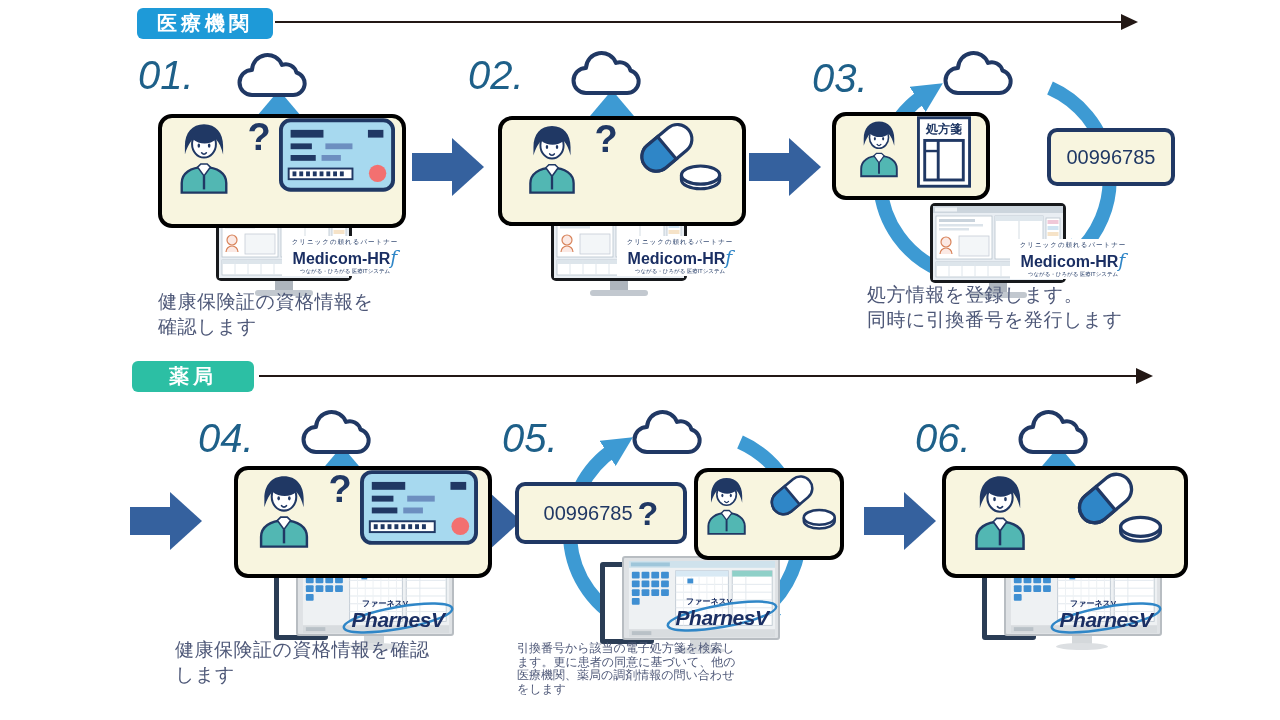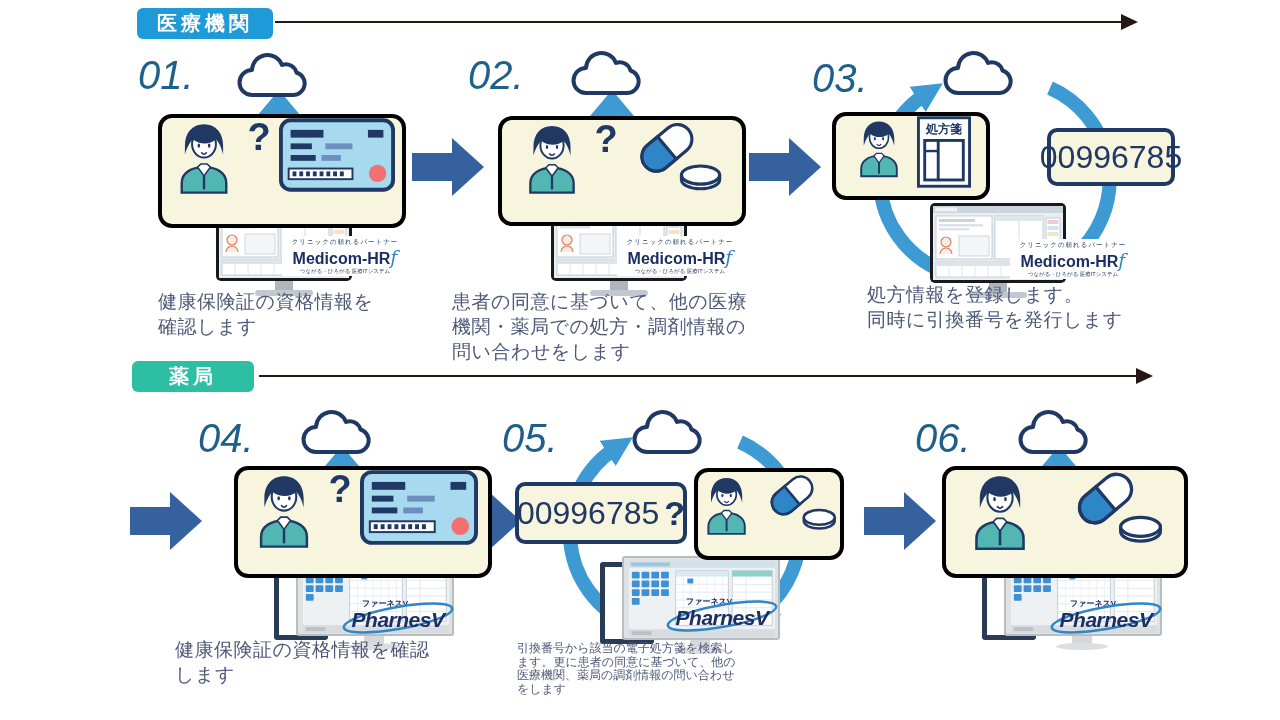--- a/index.html
+++ b/index.html
@@ -39,21 +39,21 @@
                border-left:32px solid #35619e;}
 
   
   .ibox{position:absolute;background:#f8f5df;border:4px solid #000000;border-radius:14px;
         display:flex;align-items:flex-start;justify-content:center;gap:8px;z-index:3;
         box-sizing:border-box;}
   .q{font-size:38px;font-weight:bold;color:#203864;line-height:1;}
   .codebox{position:absolute;background:#f8f5df;border:4px solid #203864;border-radius:10px;
            display:flex;align-items:center;justify-content:center;gap:5px;z-index:3;
            color:#203864;box-sizing:border-box;}
-  .codebox .code{font-size:32px;letter-spacing:0;}
+  .codebox .code{font-size:20px;letter-spacing:0;}
   .codebox .q{font-size:34px;}
 
   
   .cycle{position:absolute;width:350px;height:235px;z-index:1;}
 
   
   .caption{position:absolute;color:#4e5878;font-size:19px;line-height:1.32;
            white-space:pre-line;letter-spacing:0.5px;z-index:5;}
   .caption.small{font-size:12px;line-height:1.14;letter-spacing:0;}
 
@@ -253,23 +253,20 @@
       </svg>
     </div>
     <div class="neck"></div>
     <div class="mbase"></div>
   </div>
   <div class="mlogo" style="left:605px;top:236px;">
     <span class="t1">クリニックの頼れるパートナー</span>
     <span class="t2"><span>Medicom-HR</span><span class="f">f</span></span>
     <span class="t3">つながる・ひろがる 医療ITシステム</span>
   </div>
-  <div class="caption" style="left:440px;top:289px;">患者の同意に基づいて、他の医療
-機関・薬局での処方・調剤情報の
-問い合わせをします</div>
 
   <div class="conn" style="left:737px;top:138px;">
       <div class="cstem"></div>
       <div class="chead"></div>
     </div>
 
   <div class="stepnum" style="left:800px;top:56px;">03.</div>
   <svg class="cycle" style="left:810px;top:58px;" viewBox="0 0 350 235">
     <defs>
       <marker id="m3a" markerWidth="30" markerHeight="30" refX="10" refY="15" orient="auto" markerUnits="userSpaceOnUse">

